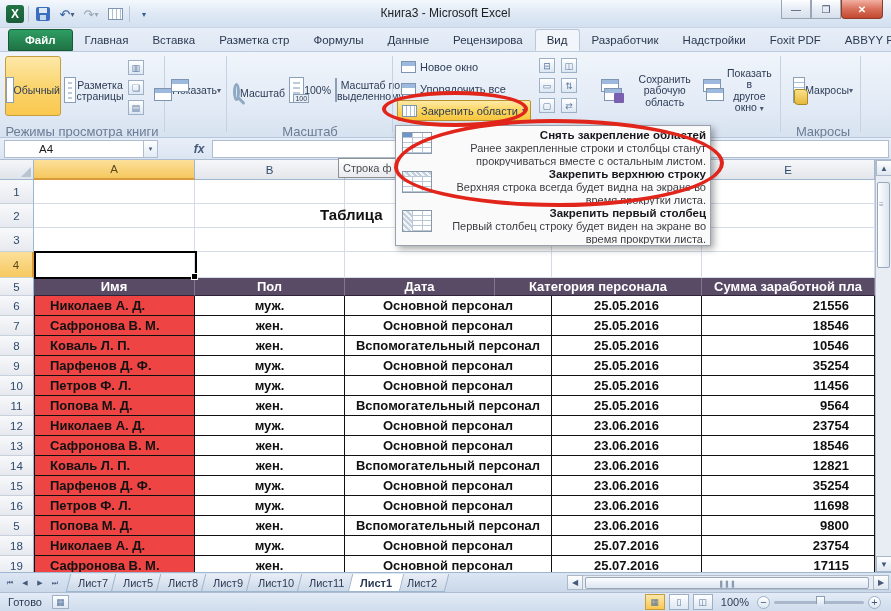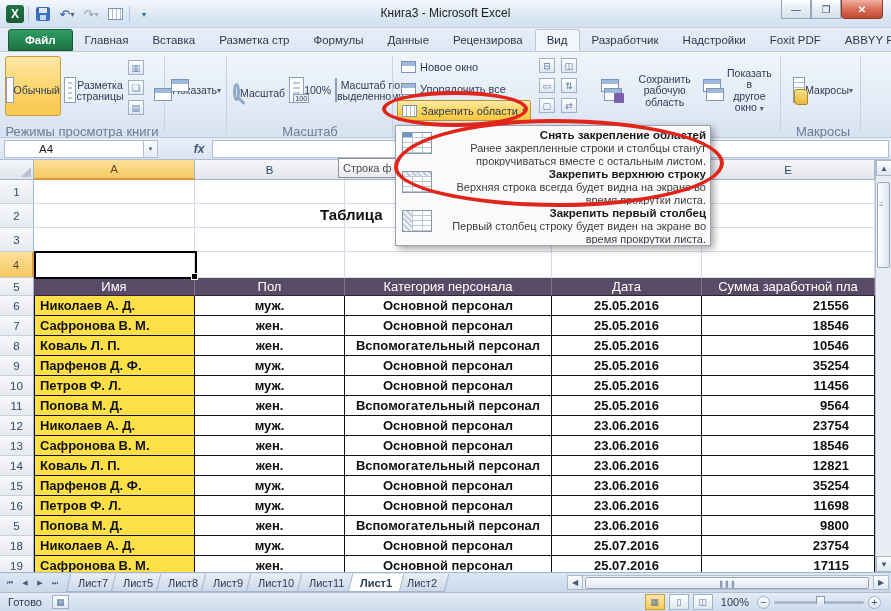--- a/index.html
+++ b/index.html
@@ -104,27 +104,27 @@
   .grow { display:flex; }
   .rh { width:34px; background:linear-gradient(#f8f9fb,#e6e9ef); border-right:1px solid #9eb6ce;
     border-bottom:1px solid #c8d0dc; font-size:11.5px; color:#2e4a6b; display:flex; align-items:center; justify-content:center; }
   .rh.selrow { background:linear-gradient(#fce09a,#f6c85f); border-right:2px solid #d89a3a; color:#5c4a1e; }
   .ecell { border-right:1px solid #d5dce8; border-bottom:1px solid #d5dce8; background:#fff; }
   .h24 { height:24px; } .h26 { height:26px; } .h18 { height:18px; } .h20 { height:20px; }
   .sheet-title { position:absolute; left:320px; top:26px; font-size:15px; font-weight:bold; color:#111; }
   .sel-cell { position:absolute; left:34px; top:71px; width:163px; height:28px; border:2px solid #000; background:transparent; }
   .sel-cell::after { content:""; position:absolute; right:-3px; bottom:-3px; width:5px; height:5px; background:#000; border:1px solid #fff; }
 
-  .hrow .hcell { background:#594a66; color:#fff; font-size:13px; font-weight:normal; height:18px;
+  .hrow .hcell { background:#594a66; color:#fff; font-size:13px; font-weight:bold; height:18px;
     border-right:1px solid #827494; border-bottom:1px solid #2d2438; display:flex; align-items:center;
     justify-content:center; overflow:hidden; white-space:nowrap; }
   .drow { display:flex; height:20px; }
   .dcell { font-size:13px; font-weight:600; color:#111; border-right:1px solid #111; border-bottom:1px solid #111;
     display:flex; align-items:center; justify-content:center; background:#fff; overflow:hidden; white-space:nowrap; height:20px; }
-  .dcell.name { background:#fde047; justify-content:flex-start; padding-left:5px; border-left:1px solid #111; }
+  .dcell.name { background:#ef4444; justify-content:flex-start; padding-left:15px; border-left:1px solid #111; }
   .dcell.salary { justify-content:flex-end; padding-right:25px; }
 
   
   .vscroll { position:absolute; left:875px; top:160px; width:16px; height:412px; background:#e8edf4; border-left:1px solid #b5bfcc; }
   .vs-btn { width:16px; height:16px; background:linear-gradient(#fdfefe,#dfe7f1); border:1px solid #aab8ca;
     font-size:8px; color:#44597a; display:flex; align-items:center; justify-content:center; }
   .vs-thumb { position:absolute; left:1px; top:22px; width:13px; height:86px; background:linear-gradient(90deg,#fdfeff,#dce5f0);
     border:1px solid #98a8bc; border-radius:2px; }
   .vs-grip { position:absolute; left:3px; top:40px; font-size:8px; color:#8a9cb4; }
   .vs-down { position:absolute; bottom:0; }
@@ -416,22 +416,22 @@
         <div class="ecell w-b h26"></div>
         <div class="ecell w-c h26"></div>
       <div class="ecell w-d h26"></div>
         <div class="ecell w-e h26"></div>
     </div>
 
     <div class="grow hrow">
       <div class="rh h18">5</div>
       <div class="hcell w-a">Имя</div>
       <div class="hcell w-b">Пол</div>
+      <div class="hcell w-d">Дата</div>
       <div class="hcell w-c">Категория персонала</div>
-      <div class="hcell w-d">Дата</div>
       <div class="hcell w-e">Сумма заработной пла</div>
     </div>
 
     <div>
 
         <div class="drow">
           <div class="rh h20">6</div>
           <div class="dcell name w-a">Николаев А. Д.</div>
           <div class="dcell w-b">муж.</div>
           <div class="dcell w-c">Основной персонал</div>

